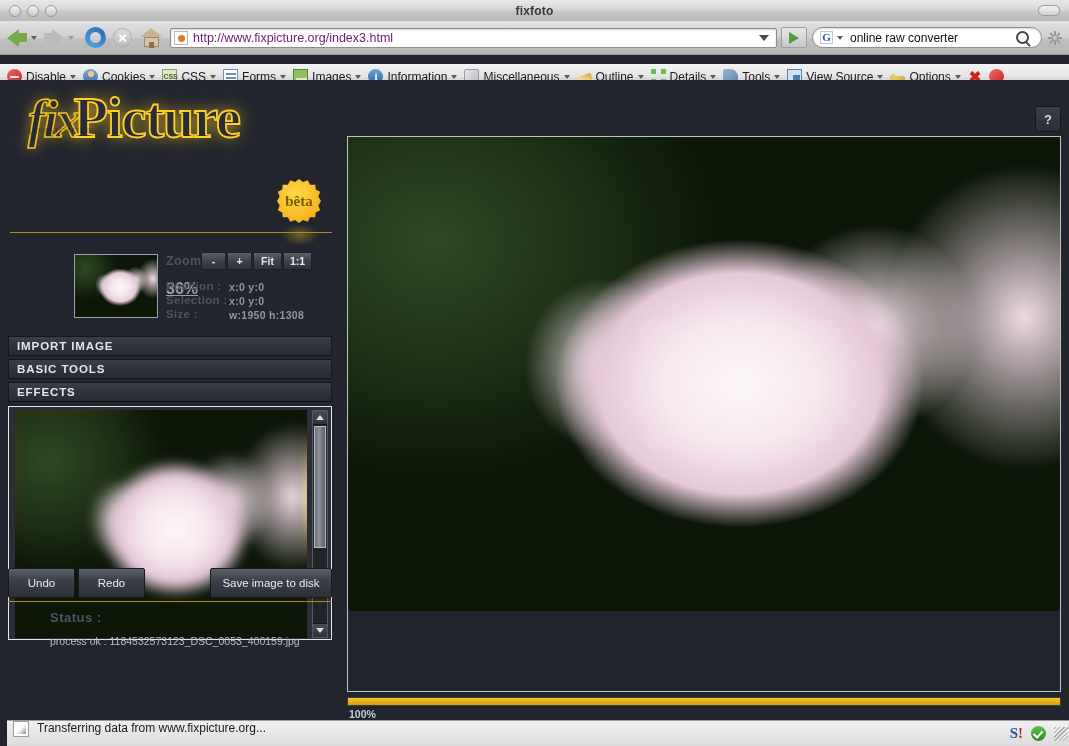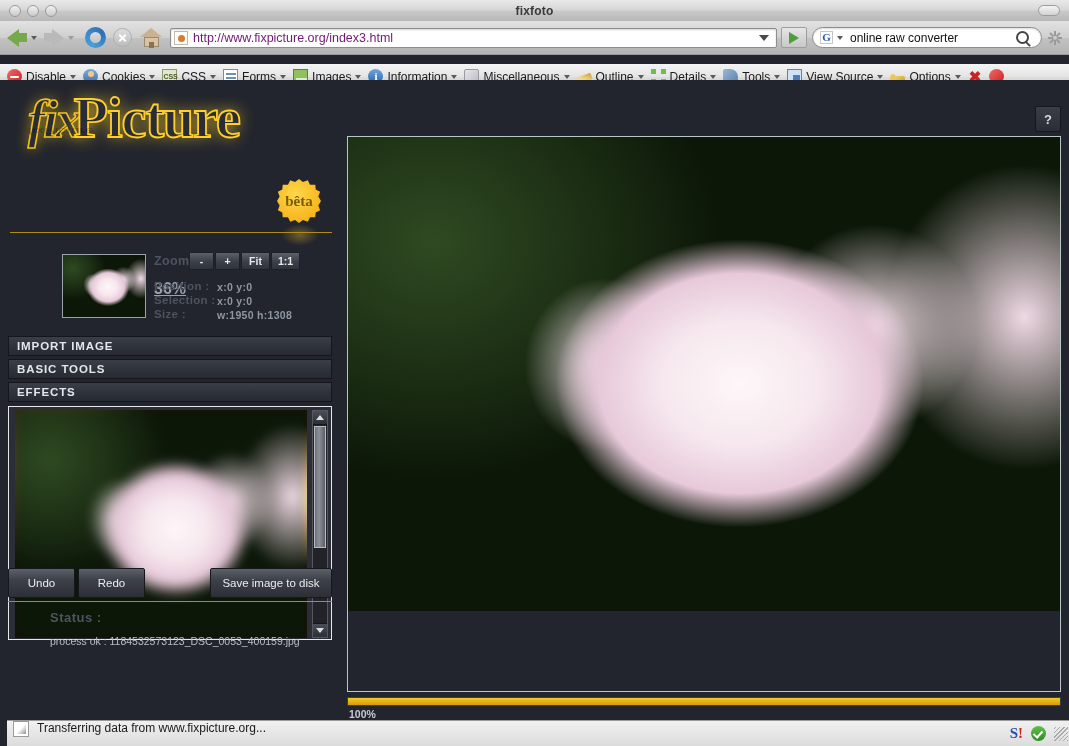--- a/index.html
+++ b/index.html
@@ -167,21 +167,21 @@
     display:flex;align-items:center;justify-content:center;
     font-size:15px;color:#7a5a00;font-weight:bold;font-family:"Liberation Serif",serif;
     box-shadow:0 0 18px rgba(255,190,30,.55);
   }
   .beta-refl{
     position:absolute;left:281px;top:144px;width:38px;height:22px;border-radius:50%;
     background:radial-gradient(ellipse at center,rgba(200,160,40,.45),rgba(200,160,40,0) 70%);
   }
   .logo-divider{position:absolute;left:10px;top:152px;width:322px;height:1px;background:#b08d16;}
 
-  .thumbinfo{position:absolute;left:4px;top:162px;width:340px;height:88px;}
+  .thumbinfo{position:absolute;left:16px;top:162px;width:340px;height:88px;}
   .thumb{
     position:absolute;left:58px;top:12px;width:84px;height:64px;
     border:1px solid #9aa2aa;box-sizing:border-box;overflow:hidden;background:#1c2a18;
   }
   .zoomrow{position:absolute;left:150px;top:12px;display:flex;align-items:flex-start;}
   .zoomlbl{font-size:12.5px;font-weight:bold;color:#4d5360;letter-spacing:.4px;}
   .zoompct{font-size:16px;font-weight:bold;color:#9aa1ab;margin-top:12px;text-decoration:underline;}
   .zbtns{position:absolute;left:185px;top:10px;display:flex;}
   .zbtn{
     width:25px;height:18px;margin-right:1px;

